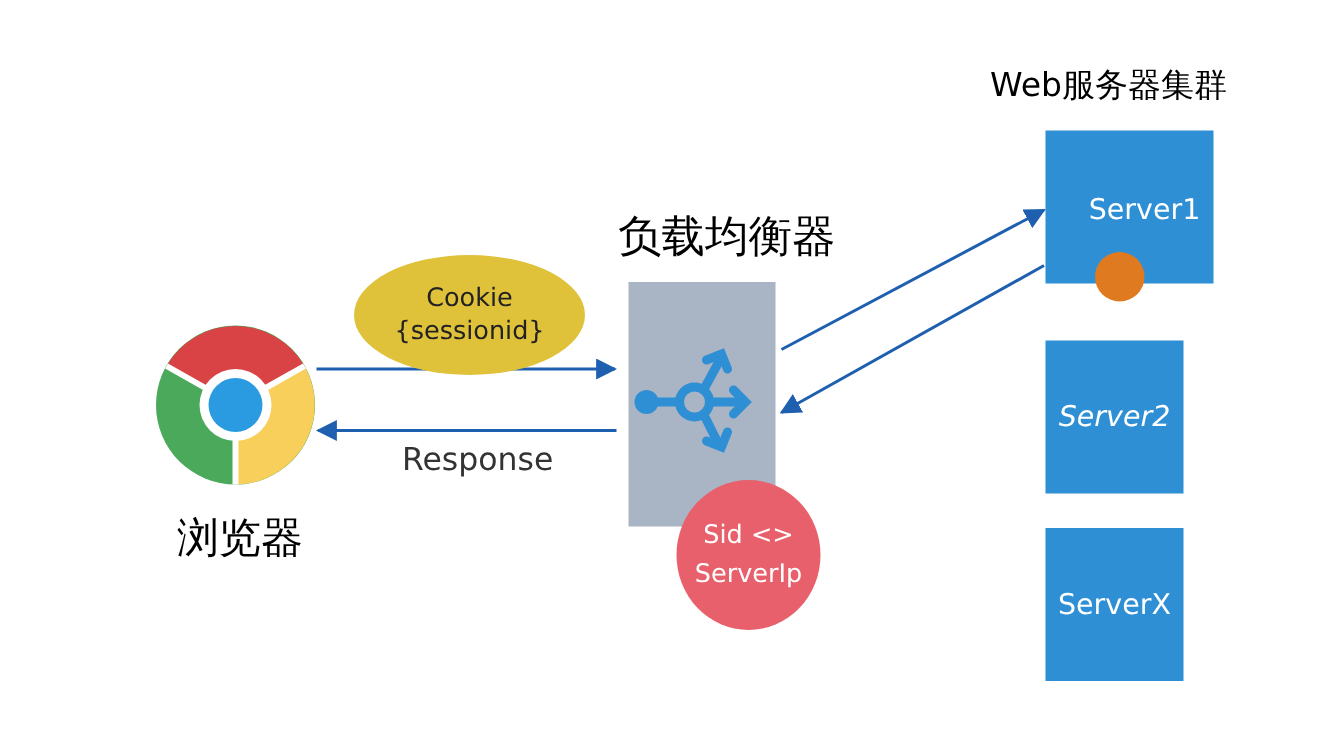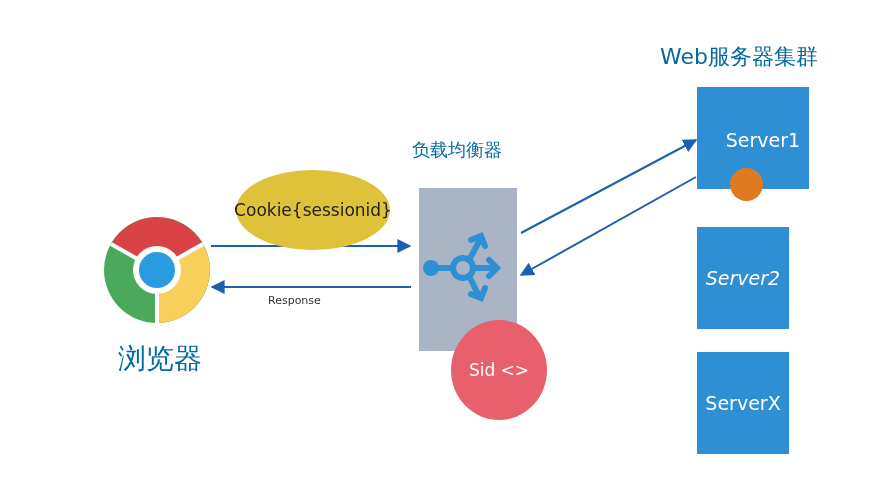--- a/index.html
+++ b/index.html
@@ -1,26 +1,26 @@
 <!DOCTYPE html>
 <html><head>
 <meta charset="utf-8">
 <style>
   html, body { margin:0; padding:0; }
   body { width:894px; height:497px; background:#ffffff; position:relative; overflow:hidden;
          font-family:"DejaVu Sans", "Liberation Sans", sans-serif; }
   .abs { position:absolute; }
-  .label { color:#0369a1; }
+  .label { color:#000000; }
   #browser-label { left:118px; top:340px; font-size:28px; }
-  #lb-title { left:412px; top:138px; font-size:18px; }
+  #lb-title { left:412px; top:138px; font-size:29px; }
   #cluster-title { left:660px; top:42px; font-size:22px; }
   #cookie { left:236px; top:170px; width:154px; height:80px; border-radius:50%; background:#e0c23a;
-            display:flex; align-items:center; justify-content:center;
+            display:flex; flex-direction:column; align-items:center; justify-content:center;
             font-size:17px; color:#222; line-height:22px; }
-  #response { left:268px; top:294px; font-size:11px; color:#333; }
+  #response { left:268px; top:294px; font-size:21px; color:#333; }
   #lb-box { left:419px; top:188px; width:98px; height:163px; background:#a9b4c4; }
   #sid { left:451px; top:320px; width:96px; height:100px; border-radius:50%; background:#e8606b;
          display:flex; flex-direction:column; align-items:center; justify-content:center;
          color:#fff; font-size:17px; line-height:26px; }
   .server { left:697px; width:92px; height:102px; background:#2f8fd4; color:#fff; font-size:19px;
             display:flex; align-items:center; justify-content:center; }
   #server1 { top:87px; align-items:flex-start; padding-top:0;padding-left:20px; }
   #server1 span { margin-top:42px; display:block; }
   #server2 { top:227px;font-style:italic; }
   #serverx { top:352px;text-align:center; }
@@ -76,20 +76,21 @@
 <div id="cluster-title" class="abs label">Web服务器集群</div>
 
 <div id="cookie" class="abs">
   <span>Cookie</span>
   <span>{sessionid}</span>
 </div>
 <div id="response" class="abs">Response</div>
 
 <div id="sid" class="abs">
   <span>Sid &lt;&gt;</span>
+  <span>ServerIp</span>
 </div>
 
 <div id="server1" class="abs server">
   <span>Server1</span>
 </div>
 <div id="session-dot" class="abs"></div>
 <div id="server2" class="abs server">
   <span>Server2</span>
 </div>
 <div id="serverx" class="abs server">

